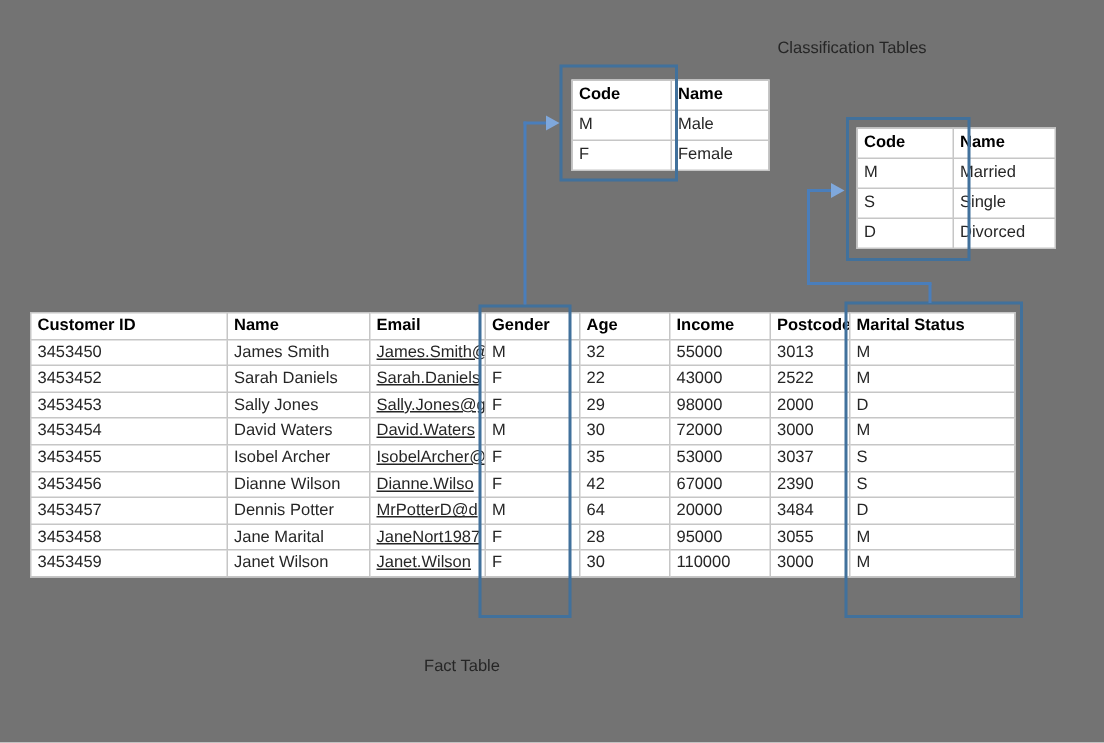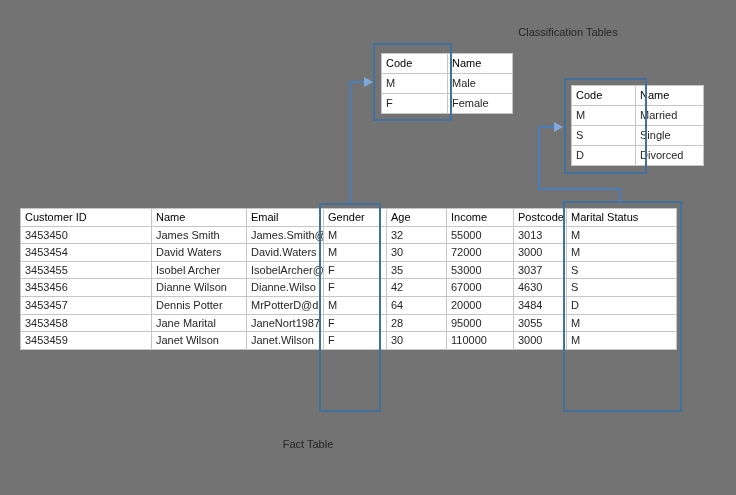--- a/index.html
+++ b/index.html
@@ -12,24 +12,24 @@
     position:absolute;border-collapse:collapse;table-layout:fixed;
     background:#fff;
   }
   table.xl th, table.xl td{
     border:1px solid #c6c6c6;
     padding:0 2px 0 4px;
     text-align:left;vertical-align:middle;
     white-space:nowrap;overflow:hidden;
     font-weight:normal;font-size:11px;color:#262626;
   }
-  table.xl th{font-weight:normal;color:#000;}
+  table.xl th{font-weight:bold;color:#000;}
   table.fact th, table.fact td{height:16.6px;line-height:16.6px;}
   table.cls th, table.cls td{height:19px;line-height:19px;}
-  .linkcell{color:#0563c1;cursor:pointer;}
+  .linkcell{color:#0563c1;text-decoration:underline;cursor:pointer;}
   .hlbox{
     position:absolute;border:2px solid #41719c;background:transparent;z-index:5;
   }
   .conn{position:absolute;background:#4a7ebb;z-index:6;}
   .arrowhead{
     position:absolute;width:0;height:0;z-index:6;
     border-top:5px solid transparent;border-bottom:5px solid transparent;
     border-left:9px solid #7fa8dc;
   }
   .freelabel{
@@ -123,20 +123,40 @@
           <td>3453450</td>
           <td>James Smith</td>
           <td class="linkcell">James.Smith@</td>
           <td>M</td>
           <td>32</td>
           <td>55000</td>
           <td>3013</td>
           <td>M</td>
         </tr>
         <tr>
+          <td>3453452</td>
+          <td>Sarah Daniels</td>
+          <td class="linkcell">Sarah.Daniels</td>
+          <td>F</td>
+          <td>22</td>
+          <td>43000</td>
+          <td>2522</td>
+          <td>M</td>
+        </tr>
+        <tr>
+          <td>3453453</td>
+          <td>Sally Jones</td>
+          <td class="linkcell">Sally.Jones@g</td>
+          <td>F</td>
+          <td>29</td>
+          <td>98000</td>
+          <td>2000</td>
+          <td>D</td>
+        </tr>
+        <tr>
           <td>3453454</td>
           <td>David Waters</td>
           <td class="linkcell">David.Waters</td>
           <td>M</td>
           <td>30</td>
           <td>72000</td>
           <td>3000</td>
           <td>M</td>
         </tr>
         <tr>
@@ -149,21 +169,21 @@
           <td>3037</td>
           <td>S</td>
         </tr>
         <tr>
           <td>3453456</td>
           <td>Dianne Wilson</td>
           <td class="linkcell">Dianne.Wilso</td>
           <td>F</td>
           <td>42</td>
           <td>67000</td>
-          <td>4630</td>
+          <td>2390</td>
           <td>S</td>
         </tr>
         <tr>
           <td>3453457</td>
           <td>Dennis Potter</td>
           <td class="linkcell">MrPotterD@d</td>
           <td>M</td>
           <td>64</td>
           <td>20000</td>
           <td>3484</td>

